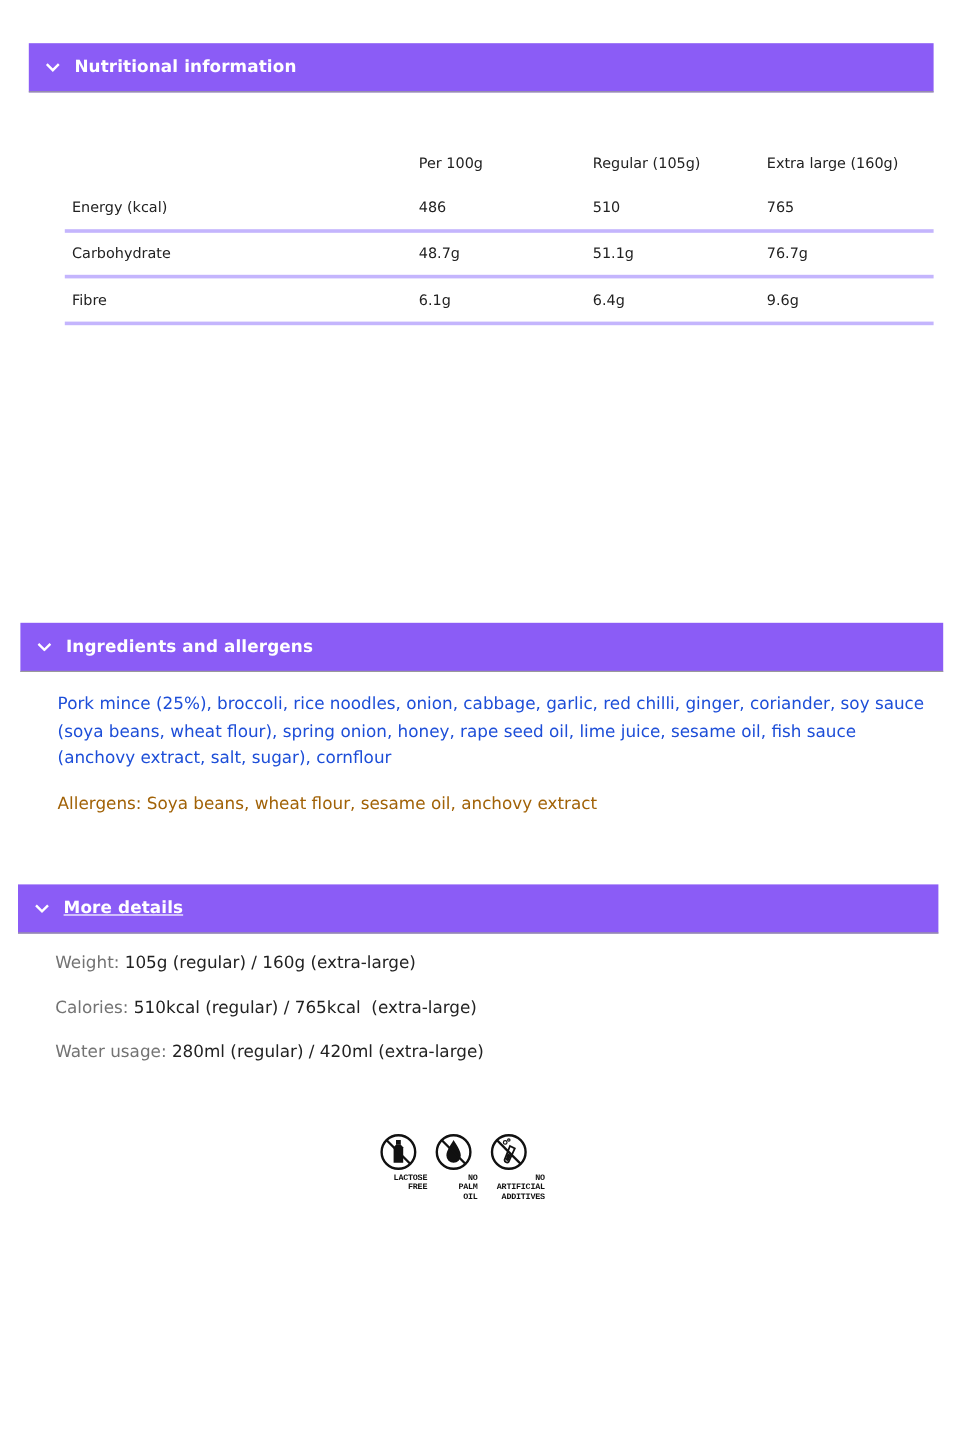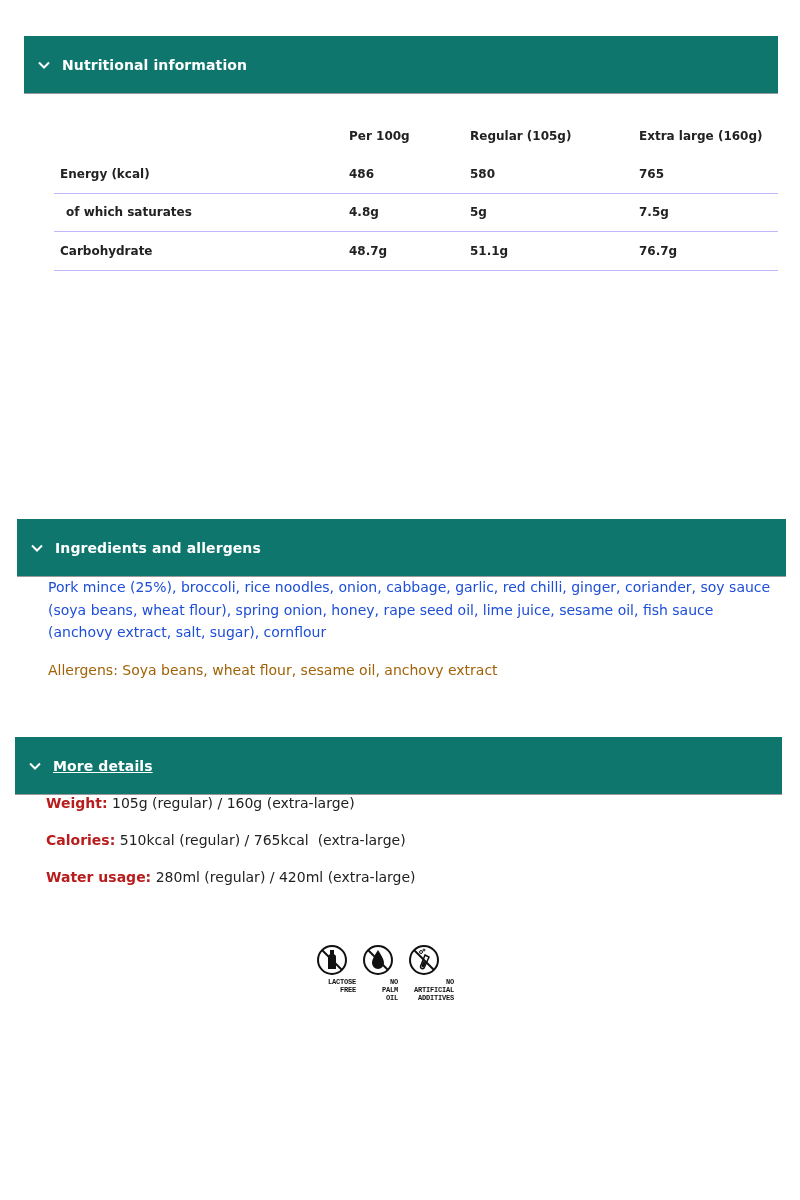--- a/index.html
+++ b/index.html
@@ -1,66 +1,66 @@
 <!DOCTYPE html>
 <html><head>
 <meta charset="utf-8">
 <style>
   * { box-sizing: border-box; margin: 0; padding: 0; }
   html, body { width: 800px; height: 1200px; background: #ffffff; overflow: hidden; }
   body { position: relative; font-family: "DejaVu Sans", "Liberation Sans", sans-serif; color: #222222; }
 
   .accordion-bar {
     position: absolute;
-    background: #0f766e;
+    background: #8b5cf6;
     color: #ffffff;
-    height: 58px;
+    height: 41px;
     display: flex;
     align-items: center;
     border-bottom: 1px solid #9a9a9a;
     cursor: pointer;
   }
   .accordion-bar .chev {
     width: 12px; height: 12px;
     margin-left: 14px; margin-right: 12px;
     display: inline-flex; align-items: center; justify-content: center;
   }
   .accordion-bar .title {
     font-size: 14px; font-weight: bold; letter-spacing: 0.1px;
   }
 
   #bar-nutrition { left: 24px; top: 36px; width: 754px; }
   #bar-ingredients { left: 17px; top: 519px; width: 769px; }
   #bar-details { left: 15px; top: 737px; width: 767px; text-decoration: underline; }
 
   
-  .nut-table { position: absolute; left: 54px; top: 117px; width: 724px; font-weight: bold; }
+  .nut-table { position: absolute; left: 54px; top: 117px; width: 724px; }
   .nut-head { height: 38px; position: relative; font-size: 12px; color: #222; }
-  .nut-row { height: 38.5px; position: relative; font-size: 12px; color: #222; border-bottom: 1px solid #c4b5fd; }
+  .nut-row { height: 38.5px; position: relative; font-size: 12px; color: #222; border-bottom: 3px solid #c4b5fd; }
   .nut-row:first-of-type { }
   .cell { position: absolute; top: 50%; transform: translateY(-50%); white-space: nowrap; }
   .c0 { left: 6px; }
   .c0.sub { left: 12px; }
   .c1 { left: 295px; }
-  .c2 { left: 416px; }
+  .c2 { left: 440px; }
   .c3 { left: 585px; }
 
   
   .ingredients-text {
     position: absolute; left: 48px; top: 576px; width: 730px;
     font-size: 14px; line-height: 22.5px; color: #1d4ed8;
   }
   .allergens-text {
     position: absolute; left: 48px; top: 659px; width: 730px;
     font-size: 14px; line-height: 22px; color: #a16207;
   }
 
   
   .detail-line { position: absolute; left: 46px; font-size: 14px; color: #222; white-space: nowrap; }
-  .detail-line b { font-weight: bold; color: #b91c1c; }
+  .detail-line b { font-weight: normal; color: #737373; }
   #detail-weight { top: 795px; }
   #detail-calories { top: 832px; }
   #detail-water { top: 869px; }
 
   
   .badges { position: absolute; left: 312px; top: 944px; display: flex; gap: 6px; }
   .badge { width: 40px; display: flex; flex-direction: column; align-items: center; }
   .badge svg { width: 32px; height: 32px; }
   .badge-label {
     margin-top: 2px; font-size: 7px; font-weight: bold; line-height: 8px;
@@ -83,34 +83,34 @@
 
 <div class="nut-table">
   <div class="nut-head">
     <span class="cell c1">Per 100g</span>
     <span class="cell c2">Regular (105g)</span>
     <span class="cell c3">Extra large (160g)</span>
   </div>
   <div class="nut-row">
     <span class="cell c0">Energy (kcal)</span>
     <span class="cell c1">486</span>
-    <span class="cell c2">580</span>
+    <span class="cell c2">510</span>
     <span class="cell c3">765</span>
-  </div>
-  <div class="nut-row">
-    <span class="cell c0 sub">of which saturates</span>
-    <span class="cell c1">4.8g</span>
-    <span class="cell c2">5g</span>
-    <span class="cell c3">7.5g</span>
   </div>
   <div class="nut-row">
     <span class="cell c0">Carbohydrate</span>
     <span class="cell c1">48.7g</span>
     <span class="cell c2">51.1g</span>
     <span class="cell c3">76.7g</span>
+  </div>
+  <div class="nut-row">
+    <span class="cell c0">Fibre</span>
+    <span class="cell c1">6.1g</span>
+    <span class="cell c2">6.4g</span>
+    <span class="cell c3">9.6g</span>
   </div>
 </div>
 
 <div id="bar-ingredients" class="accordion-bar">
   <span class="chev">
     <svg width="12" height="8" viewBox="0 0 12 8">
         <path d="M1 1.5 L6 6.5 L11 1.5" stroke="#fff" stroke-width="2" fill="none"></path>
       </svg>
   </span>
   <span class="title">Ingredients and allergens</span>

